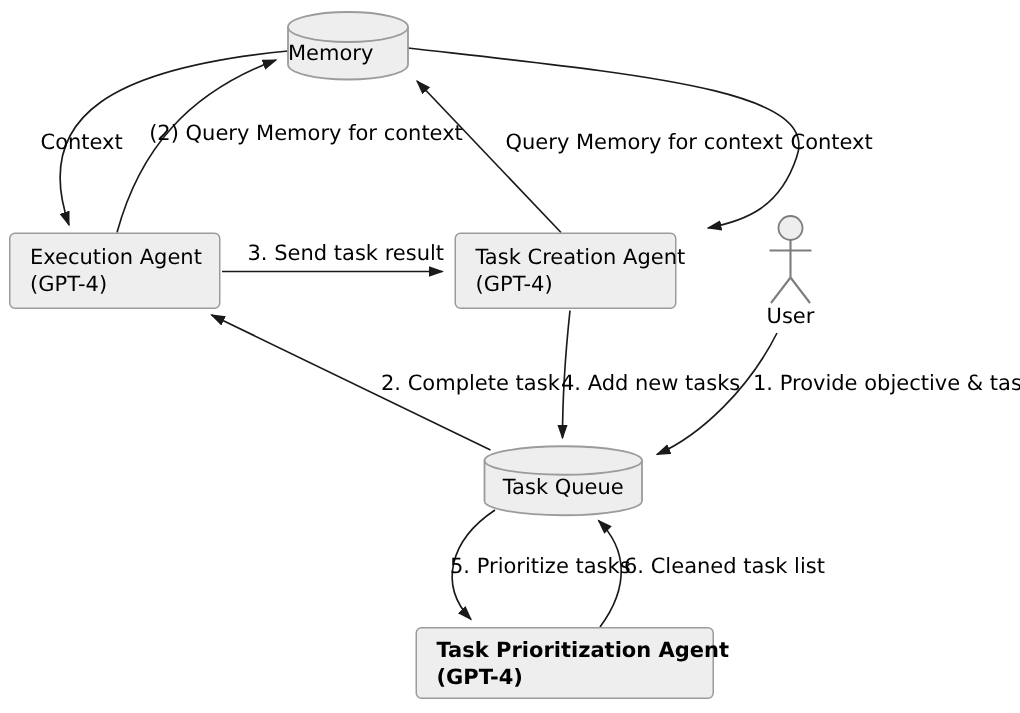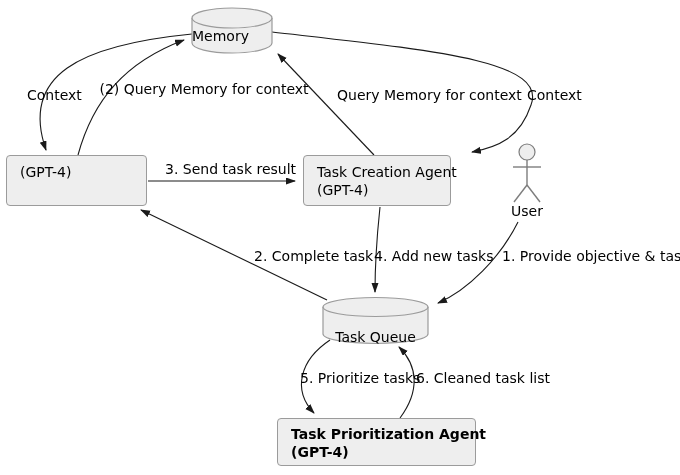--- a/index.html
+++ b/index.html
@@ -85,35 +85,36 @@
     <g>
       <circle class="actor-head" cx="527" cy="152" r="8"></circle>
       <line class="actor-line" x1="527" y1="160" x2="527" y2="185"></line>
       <line class="actor-line" x1="513" y1="167" x2="541" y2="167"></line>
       <line class="actor-line" x1="527" y1="185" x2="514" y2="202"></line>
       <line class="actor-line" x1="527" y1="185" x2="540" y2="202"></line>
     </g>
   </svg>
 
   <div class="node-box" style="left:6px; top:155px; width:141px; height:51px;">
+    <div>Execution Agent</div>
     <div>(GPT-4)</div>
   </div>
 
   <div class="node-box" style="left:303px; top:155px; width:148px; height:51px;">
     <div>Task Creation Agent</div>
     <div>(GPT-4)</div>
   </div>
 
   <div class="node-box" style="left:277px; top:418px; width:199px; height:48px; padding-top:6px;font-weight:bold;">
     <div>Task Prioritization Agent</div>
     <div>(GPT-4)</div>
   </div>
 
   <div class="lbl center" style="left:192px; top:29px; width:56px;text-align:right;">Memory</div>
-  <div class="lbl center" style="left:323px; top:318px; width:105px;margin-top:12px;">Task Queue</div>
+  <div class="lbl center" style="left:323px; top:318px; width:105px;">Task Queue</div>
 
   <div class="lbl center" style="left:497px; top:204px; width:60px;">User</div>
 
   <div class="lbl" style="left:27px; top:88px;">Context</div>
 
   <div class="lbl center" style="left:94px; top:82px; width:220px;">
     <div>(2) Query Memory for context</div>
   </div>
 
   <div class="lbl" style="left:337px; top:88px;">Query Memory for context</div>

